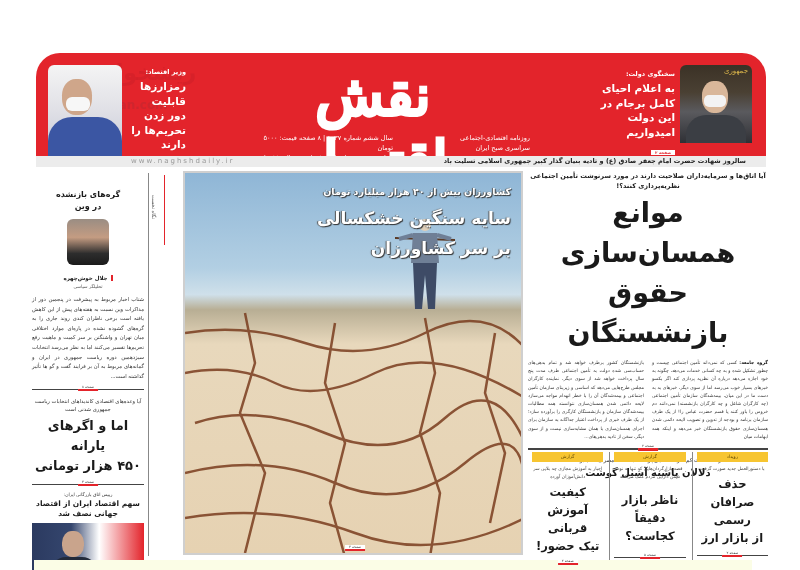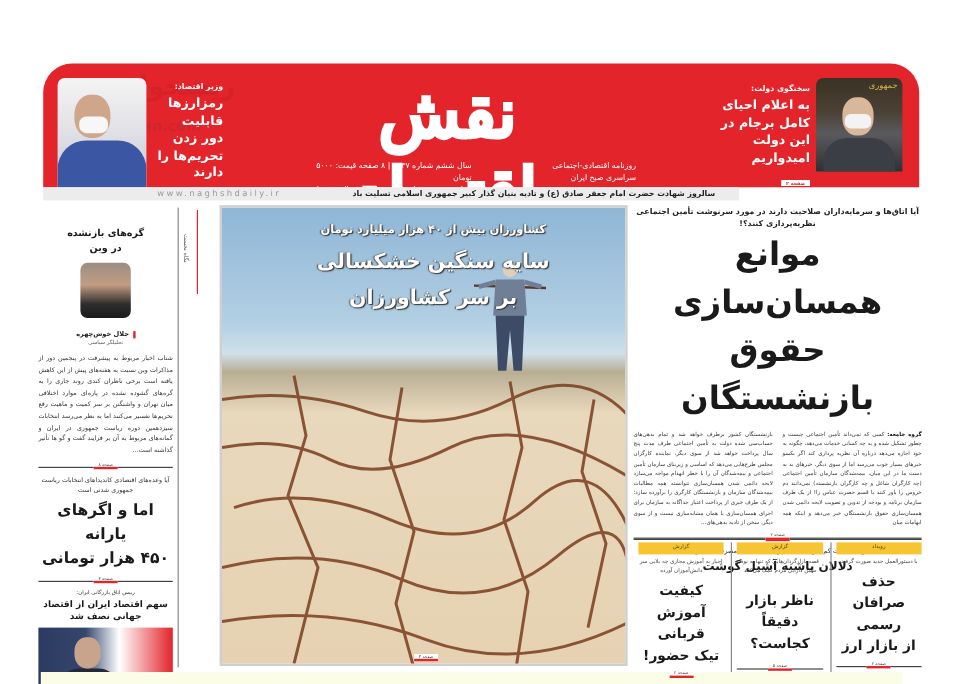--- a/index.html
+++ b/index.html
@@ -1,21 +1,21 @@
 <!DOCTYPE html>
 <html><head>
 <meta charset="utf-8">
 <style>
   * { box-sizing: border-box; margin: 0; padding: 0; }
   html, body { width: 800px; height: 570px; background: #ffffff; overflow: hidden; }
   body { font-family: "DejaVu Sans", sans-serif; direction: rtl; color: #1a1a1a; position: relative; }
 
   .masthead { position: absolute; left: 36px; top: 53px; width: 730px; height: 103px;
     background: #e3242b; border-radius: 24px 24px 0 0; }
-  .urlbar { position: absolute; left: 36px; top: 156px; width: 580px; height: 11px; background: #ececec;
+  .urlbar { position: absolute; left: 36px; top: 156px; width: 730px; height: 11px; background: #ececec;
     font-size: 7px; color: #999; letter-spacing: 2px; text-align: center; direction: ltr; line-height: 11px; }
   .urlbar .url { position: absolute; left: 95px; top: 0; }
   .urlbar .notice { position: absolute; right: 20px; top: 0; direction: rtl; letter-spacing: 0; color: #222; font-size: 6.5px; font-weight: bold; }
 
   .photo-right { position: absolute; right: 48px; top: 65px; width: 72px; height: 78px; border-radius: 6px 6px 0 0;
     background: linear-gradient(180deg, #3b3226 0%, #4a4033 35%, #5a5a5e 60%, #2f3035 100%); overflow: hidden; }
   .photo-right .face { position: absolute; left: 22px; top: 16px; width: 26px; height: 32px; border-radius: 45%; background: #d9b79a; }
   .photo-right .mask { position: absolute; left: 24px; top: 30px; width: 22px; height: 12px; border-radius: 5px; background: #f3f3f3; }
   .photo-right .suit { position: absolute; left: 6px; top: 50px; width: 60px; height: 45px; border-radius: 20px 20px 0 0; background: #3b3e44; }
   .photo-right .tag { position: absolute; right: 4px; top: 2px; font-size: 7px; color: #d9b44a; }
@@ -70,21 +70,21 @@
 
   .vdivider { position: absolute; left: 148px; top: 173px; width: 1px; height: 383px; background: #888; }
   .side-label { position: absolute; left: 155px; top: 175px; width: 10px; height: 70px; border-right: 1px solid #e3242b; }
   .side-label span { position: absolute; left: -4px; top: 20px; writing-mode: vertical-rl; font-size: 5px; color: #555; }
 
   
   .center-photo { position: absolute; left: 183px; top: 171px; width: 340px; height: 384px; border: 2px solid #cfcfcf; overflow: hidden;
     background: linear-gradient(180deg, #8fb6d6 0%, #b2cfe3 25%, #cfe0ea 32%, #b8ae94 36%, #e8d8bc 45%, #e6d2b2 100%); }
   .cracks { position: absolute; left: 0; top: 130px; width: 340px; height: 254px; }
   .farmer { position: absolute; left: 210px; top: 40px; width: 60px; height: 100px; }
-  .center-text { position: absolute; right: 10px; top: 8px; width: 300px; text-align: center; color: #fff;
+  .center-text { position: absolute; right: 10px; top: 8px; width: 300px; color: #fff;
     text-shadow: 1px 1px 1px #333, -1px 0 1px #555; }
   .center-text .sub { font-size: 9.5px; font-weight: bold; line-height: 22px; }
   .center-text .big { font-size: 17px; font-weight: bold; line-height: 30px; letter-spacing: 0.5px; }
   .center-photo .pgtag { position: absolute; bottom: 2px; left: 150px; width: 40px; }
   .center-photo .pgtag::after { display: none; }
 
   
   .col-right { position: absolute; right: 32px; top: 171px; width: 240px; text-align: center; }
   .col-right .kicker { font-size: 6.6px; line-height: 10px; color: #222; font-weight: bold; }
   .col-right .headline { font-size: 27px; font-weight: 900; line-height: 40px; margin-top: 2px; letter-spacing: -0.5px; }

